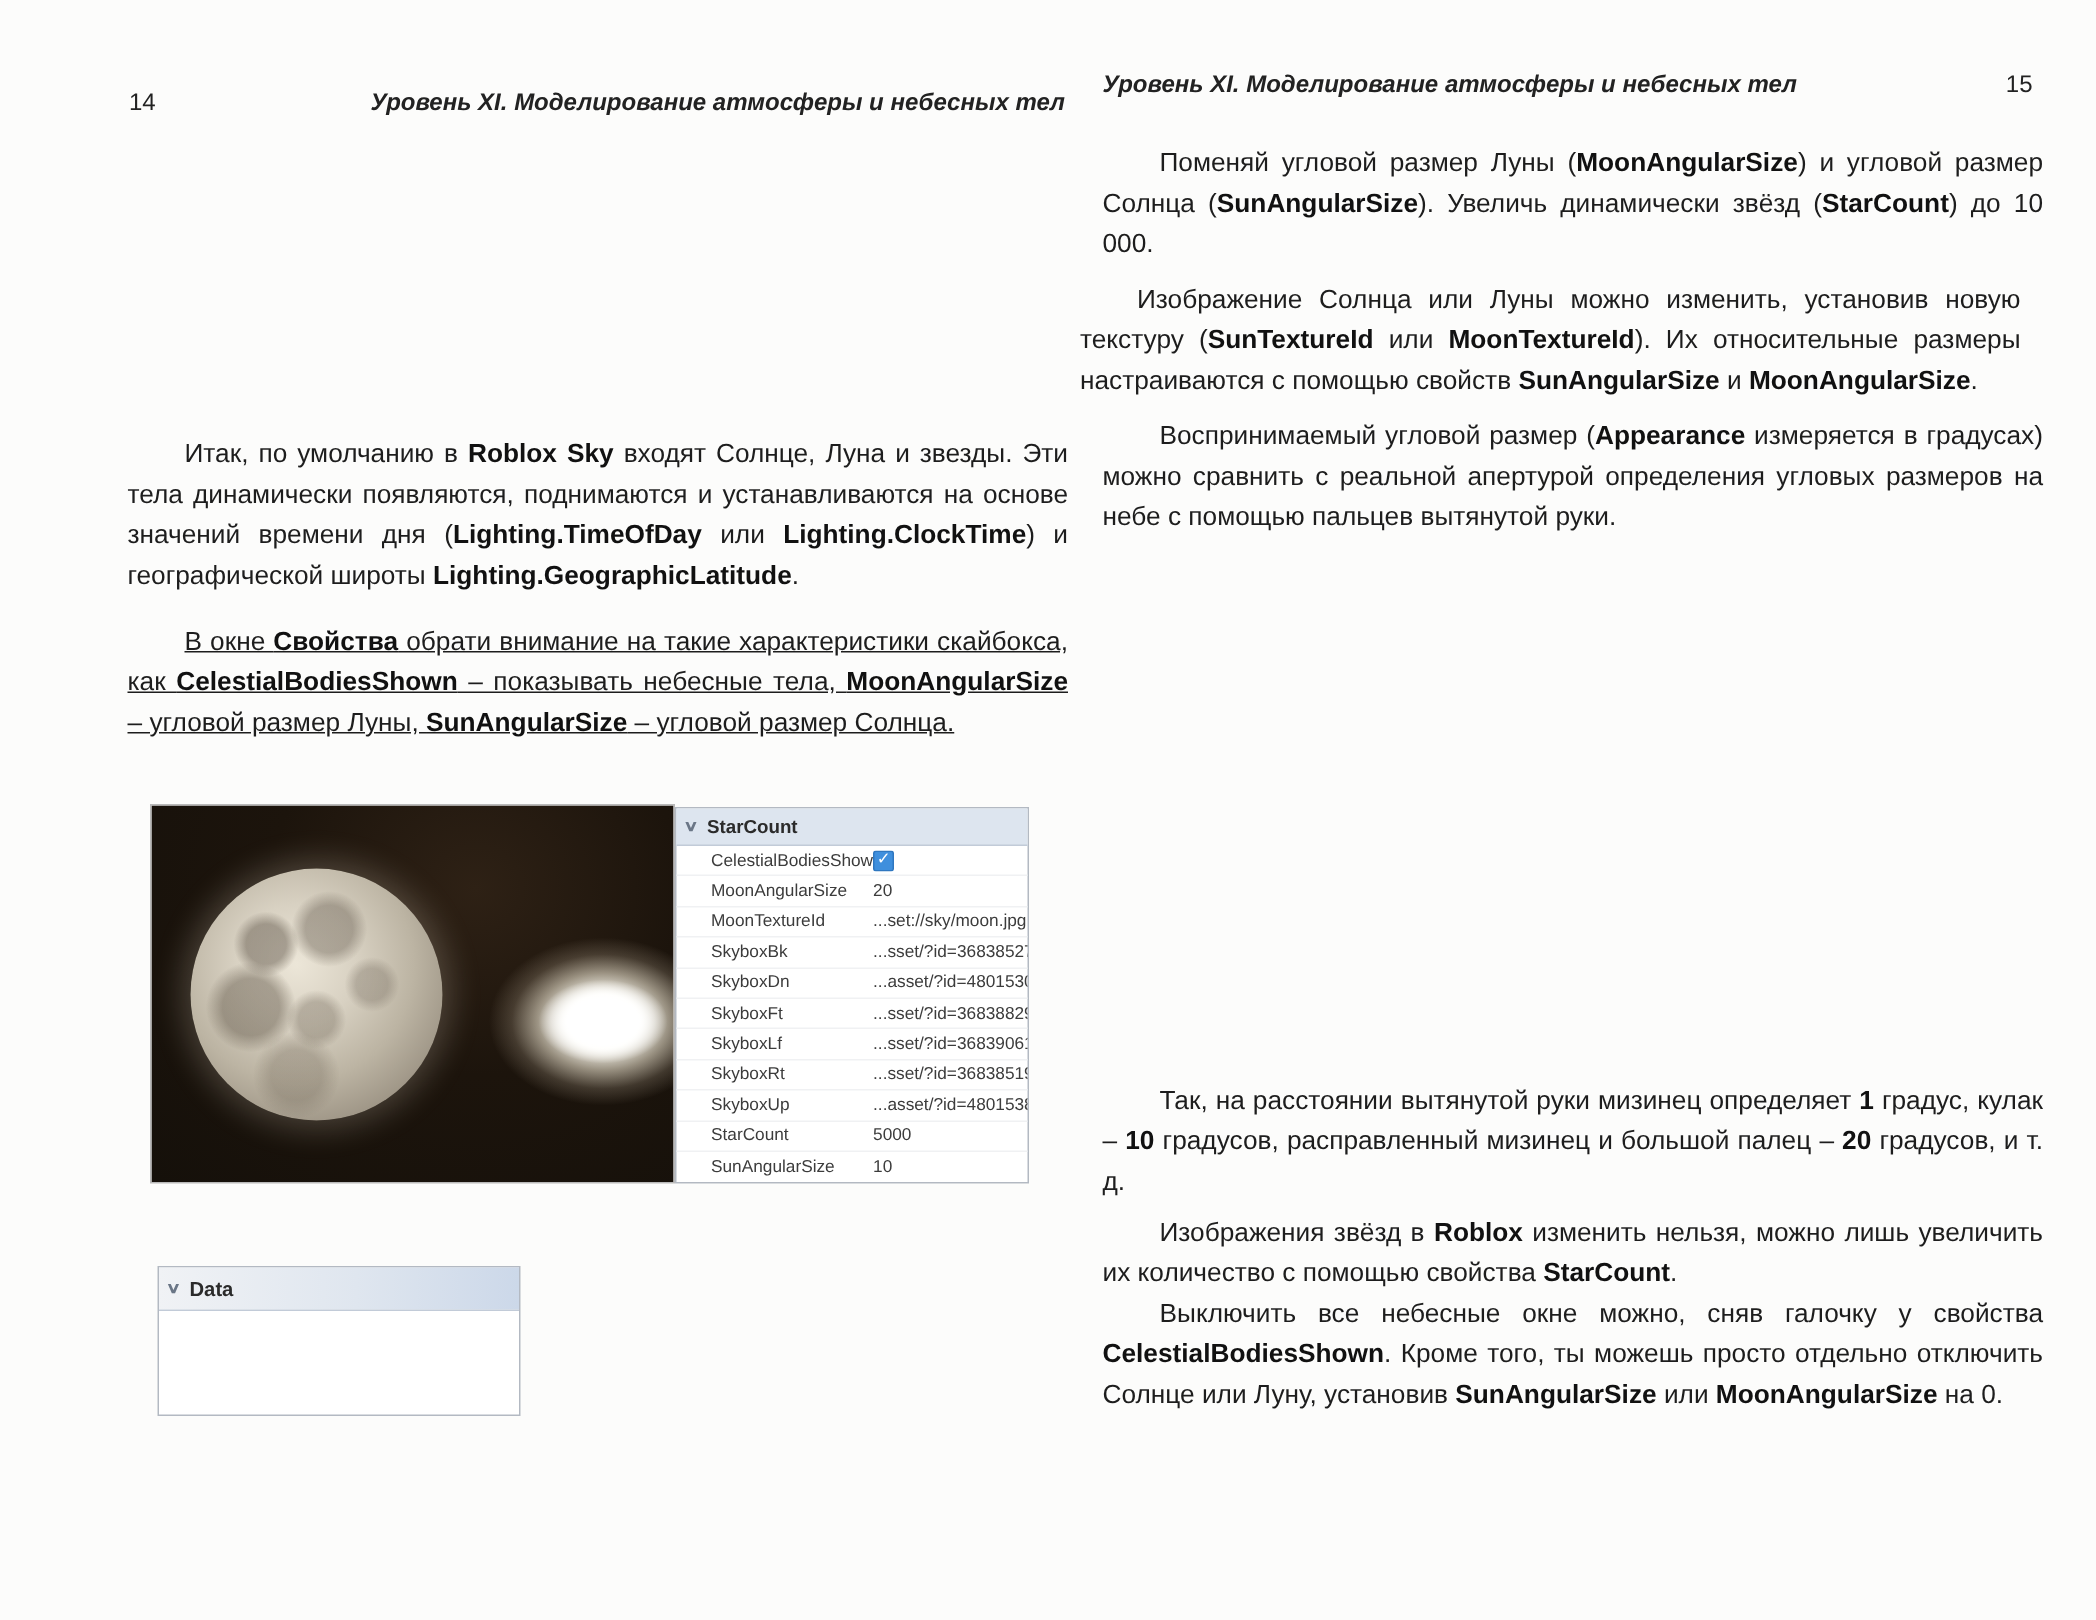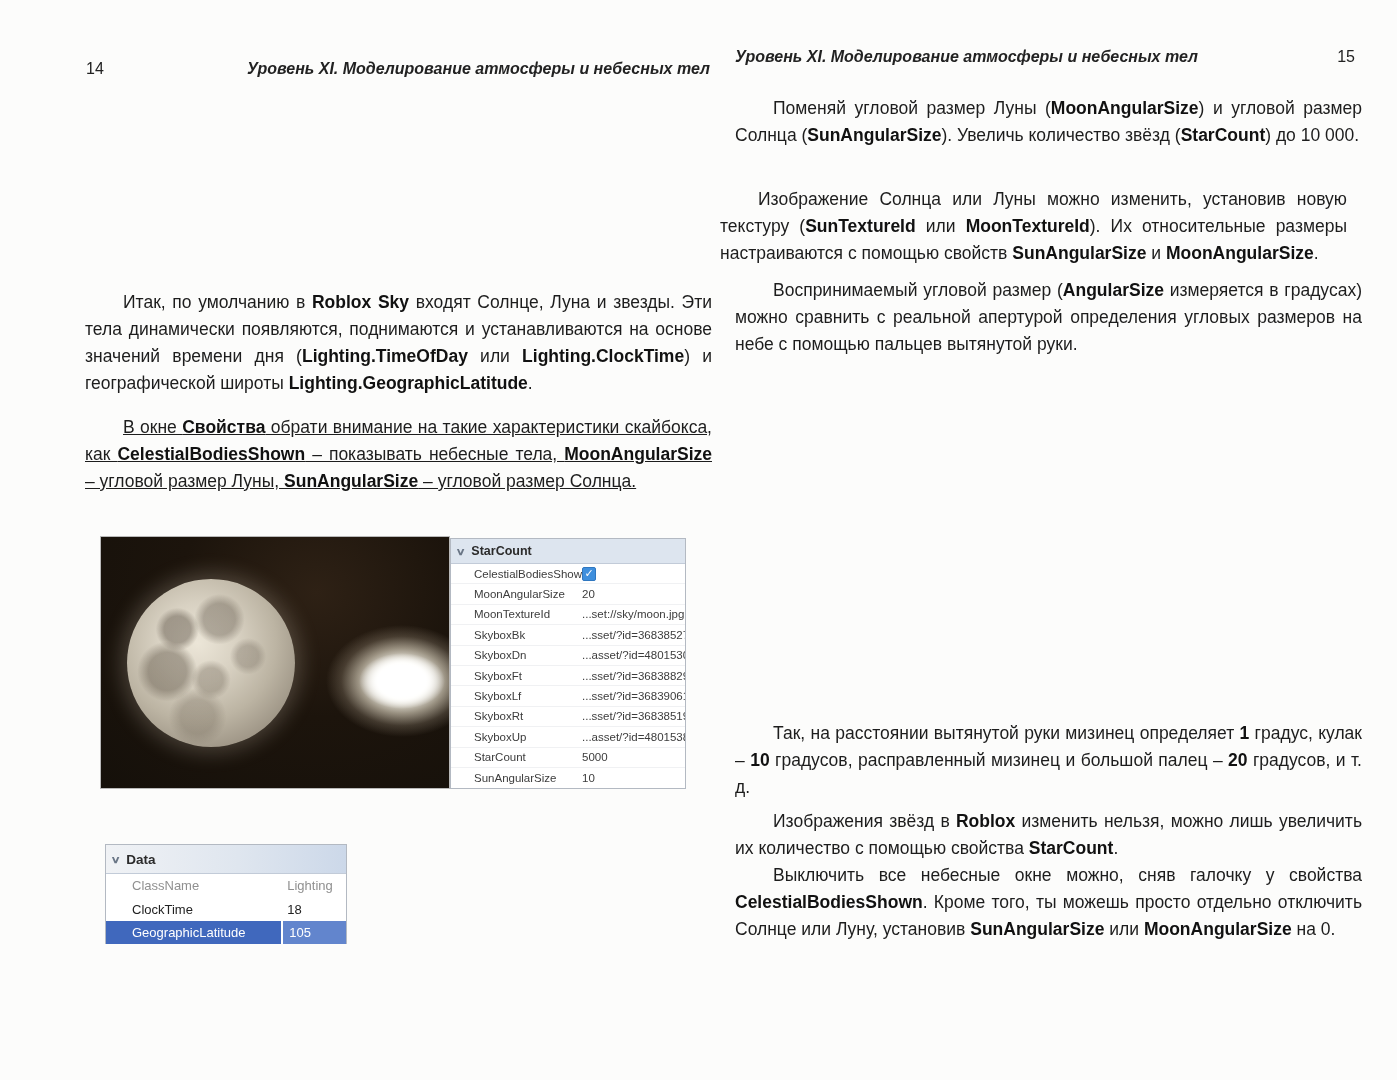--- a/index.html
+++ b/index.html
@@ -131,43 +131,29 @@
           <span class="pval">10</span>
         </div>
       </div>
   </div>
 
   <div class="abs panel data-panel">
     <div class="panel-head">
       <span class="chev">∨</span>
       <span>Data</span>
     </div>
-    <div>
-        <div class="prow muted">
-          <span class="pname">ClassName</span>
-          <span class="pval">Lighting</span>
-        </div>
-        <div class="prow">
-          <span class="pname">ClockTime</span>
-          <span class="pval">18</span>
-        </div>
-        <div class="prow sel">
-          <span class="pname">GeographicLatitude</span>
-          <span class="pval">105</span>
-        </div>
-      </div>
   </div>
 
 </div>
 
 <div class="abs" style="left:712px;top:0;width:685px;height:1080px;">
 
   <span class="abs runhead" style="left:23px;top:48px;">Уровень XI. Моделирование атмосферы и небесных тел</span>
   <span class="abs pagenum" style="left:23px;top:48px;width:620px;text-align:right;">15</span>
 
-  <p class="abs para" style="left:23px;top:95px;width:627px;"><span>Поменяй угловой размер Луны (</span><b>MoonAngularSize</b><span>) и угловой размер Солнца (</span><b>SunAngularSize</b><span>). Увеличь количество звёзд (</span><b>StarCount</b><span>) до 10 000.</span></p>
+  <p class="abs para" style="left:23px;top:95px;width:627px;"><span>Поменяй угловой размер Луны (</span><b>MoonAngularSize</b><span>) и угловой размер Солнца (</span><b>SunAngularSize</b><span>). Увеличь динамически звёзд (</span><b>StarCount</b><span>) до 10 000.</span></p>
   <p class="abs para" style="left:8px;top:186px;width:627px;"><span>Изображение Солнца или Луны можно изменить, установив новую текстуру (</span><b>SunTextureId</b><span> или </span><b>MoonTextureId</b><span>). Их относительные размеры настраиваются с помощью свойств </span><b>SunAngularSize</b><span> и </span><b>MoonAngularSize</b><span>.</span></p>
-  <p class="abs para" style="left:23px;top:277px;width:627px;"><span>Воспринимаемый угловой размер (</span><b>AngularSize</b><span> измеряется в градусах) можно сравнить с реальной апертурой определения угловых размеров на небе с помощью пальцев вытянутой руки.</span></p>
+  <p class="abs para" style="left:23px;top:277px;width:627px;"><span>Воспринимаемый угловой размер (</span><b>Appearance</b><span> измеряется в градусах) можно сравнить с реальной апертурой определения угловых размеров на небе с помощью пальцев вытянутой руки.</span></p>
 
   <p class="abs para" style="left:23px;top:720px;width:627px;"><span>Так, на расстоянии вытянутой руки мизинец определяет </span><b>1</b><span> градус, кулак – </span><b>10</b><span> градусов, расправленный мизинец и большой палец – </span><b>20</b><span> градусов, и т. д.</span></p>
   <p class="abs para" style="left:23px;top:808px;width:627px;"><span>Изображения звёзд в </span><b>Roblox</b><span> изменить нельзя, можно лишь увеличить их количество с помощью свойства </span><b>StarCount</b><span>.</span></p>
   <p class="abs para" style="left:23px;top:862px;width:627px;"><span>Выключить все небесные окне можно, сняв галочку у свойства </span><b>CelestialBodiesShown</b><span>. Кроме того, ты можешь просто отдельно отключить Солнце или Луну, установив </span><b>SunAngularSize</b><span> или </span><b>MoonAngularSize</b><span> на 0.</span></p>
 </div>
 
 </body></html>

